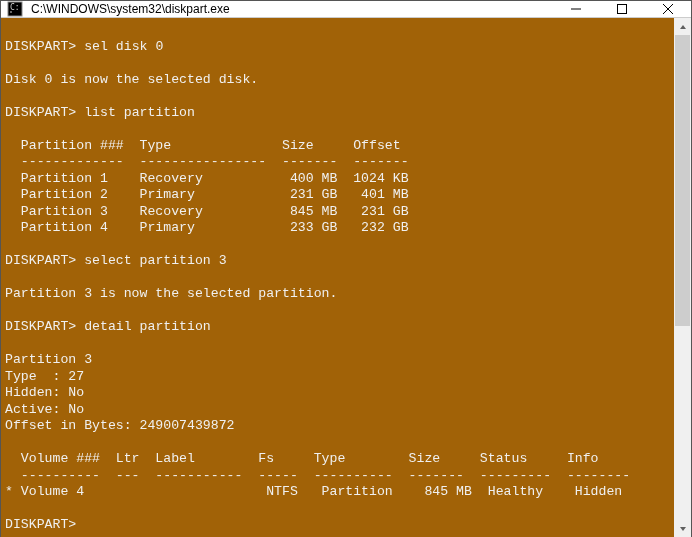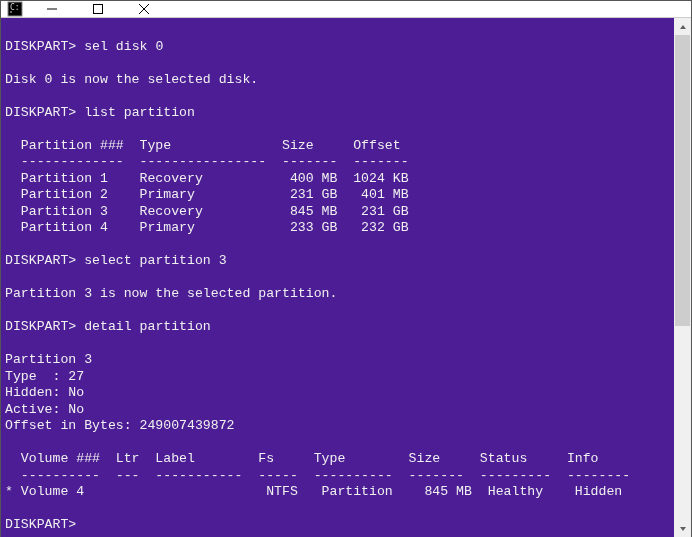--- a/index.html
+++ b/index.html
@@ -53,21 +53,21 @@
     justify-content: center;
     font-family: "Segoe UI", sans-serif;
   }
   .content-wrap {
     flex: 1;
     display: flex;
     background: #000;
   }
   .terminal {
     flex: 1;
-    background: #4c1d95;
+    background: #a16207;
     color: #f0f0f0;
     padding: 4px 4px;
     white-space: pre;
     line-height: 1.25;
     overflow: hidden;
     font-family: "Consolas", "Courier New", monospace;
     font-size: 13.2px;
   }
   .scrollbar {
     width: 17px;
@@ -103,20 +103,21 @@
 
 <div class="window">
   <div class="titlebar">
     <div class="titlebar-icon">
       <svg width="16" height="16" viewBox="0 0 16 16">
         <rect x="1" y="1" width="14" height="14" fill="#000" stroke="#888"></rect>
         <text x="3" y="9" font-size="8" fill="#ccc" font-family="monospace">C:</text>
         <path d="M3 11 L5 11" stroke="#ccc" stroke-width="1"></path>
       </svg>
     </div>
+    <div class="title-text">C:\WINDOWS\system32\diskpart.exe</div>
     <div class="controls">
       <div class="ctrl">
         <svg width="10" height="10" viewBox="0 0 10 10">
             <path d="M0 5 L10 5" stroke="#000" stroke-width="1"></path>
           </svg>
       </div>
       <div class="ctrl">
         <svg width="10" height="10" viewBox="0 0 10 10">
             <rect x="0.5" y="0.5" width="9" height="9" fill="none" stroke="#000" stroke-width="1"></rect>
           </svg>

